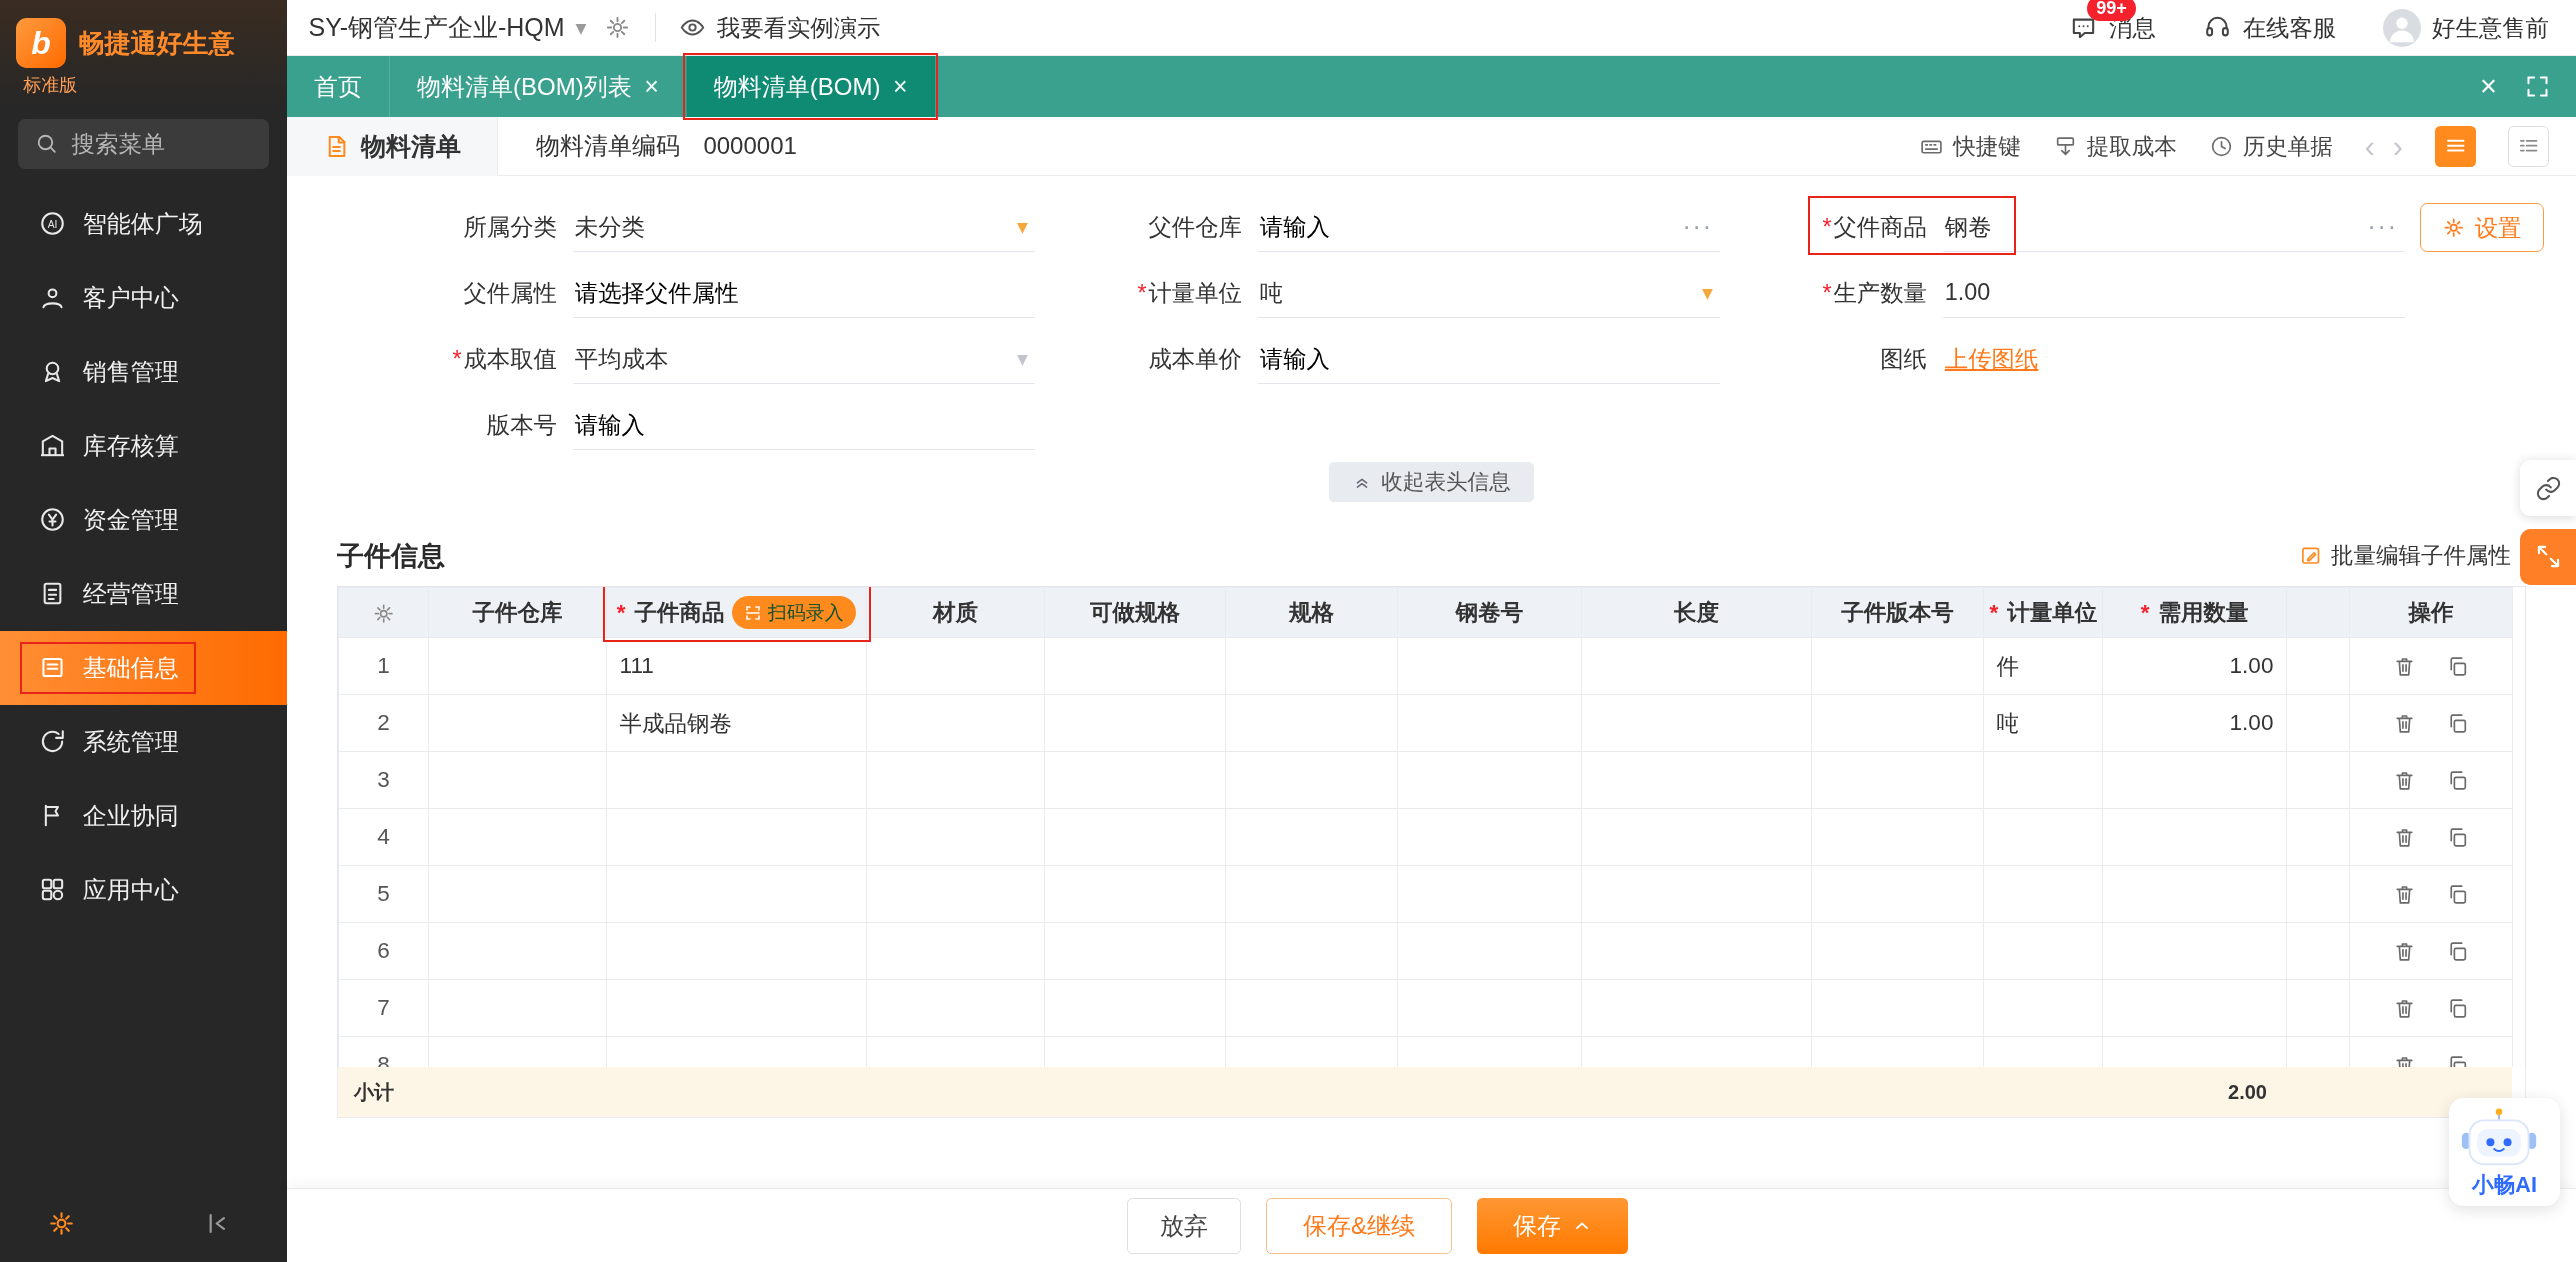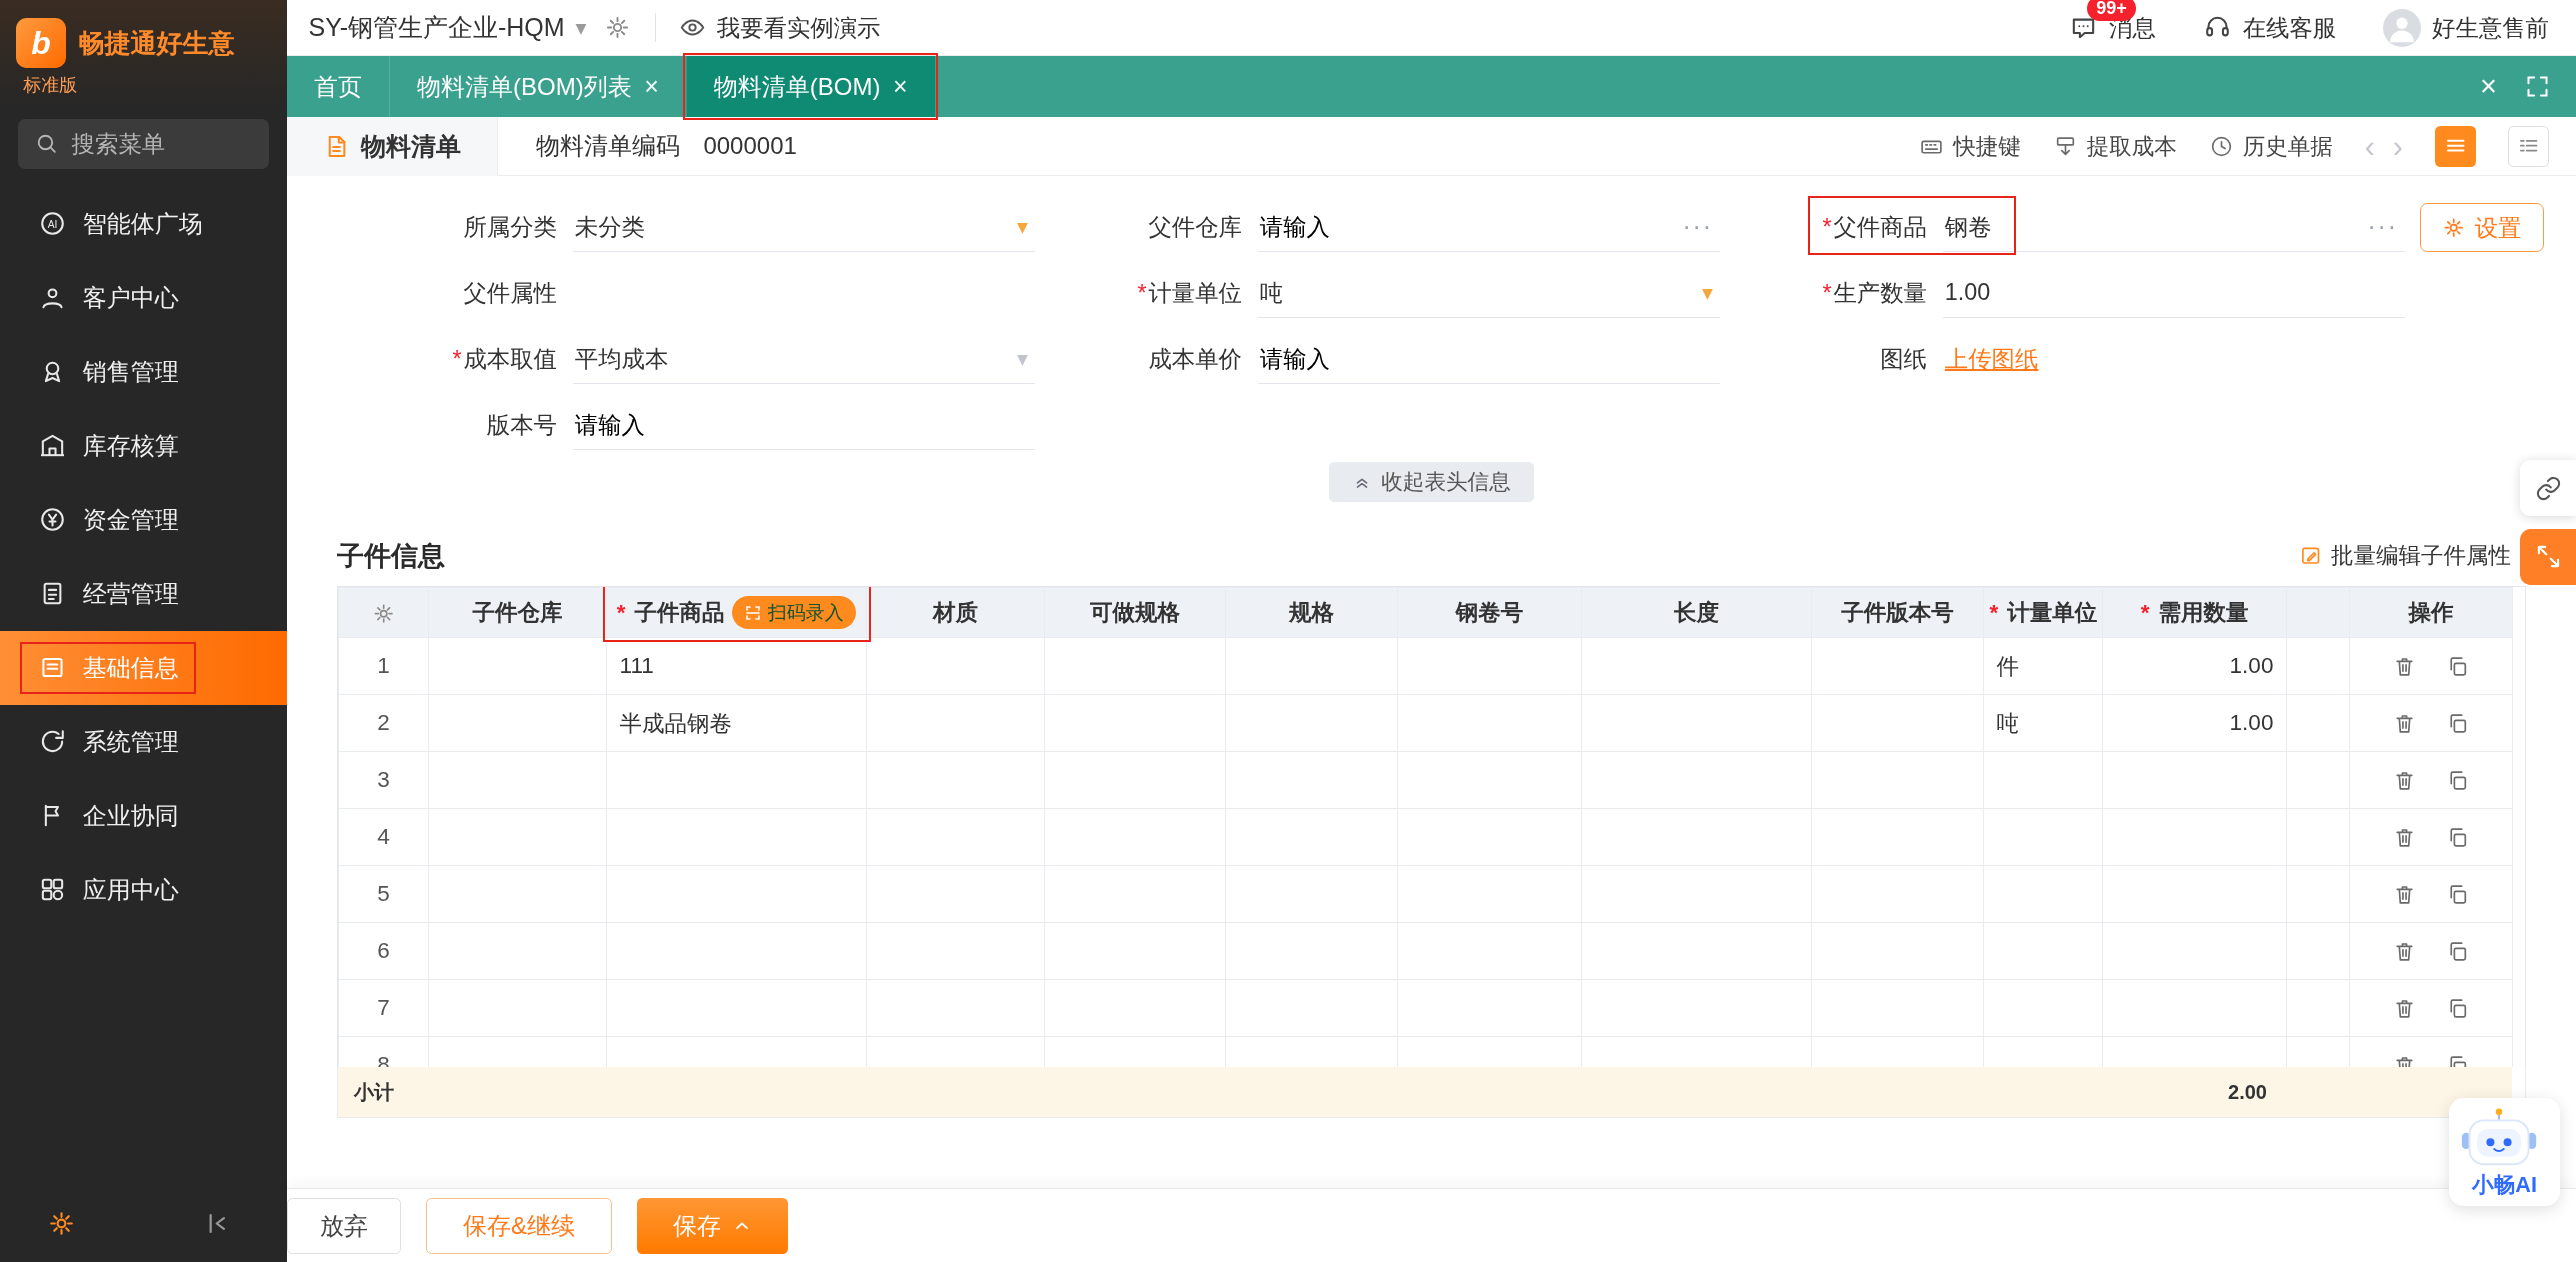--- a/index.html
+++ b/index.html
@@ -102,21 +102,21 @@
   .op { display:inline-flex; margin:0 10.8px; cursor:pointer; vertical-align:middle; }
   .subtotal-wrap { margin:0 50px; border:0.9px solid #e8ebf0; border-top:none; flex-shrink:0; }
   table.sub { border-collapse:collapse; table-layout:fixed; width:2174px; background:#fdf5e6; }
   table.sub td { height:50px; padding:0 19px; font-size:20px; }
   .sub-label { font-weight:bold; padding-left:16px !important; }
   .sub-qty { font-weight:bold; text-align:right; }
 
   
   .spacer { flex:1; }
   .footer { height:75px; background:#fff; border-top:0.9px solid #ebebeb; box-shadow:0 -5.4px 12.6px rgba(0,0,0,.04);
-    display:flex; align-items:center; justify-content:flex-start; gap:25px; padding-right:108px; flex-shrink:0; }
+    display:flex; align-items:center; justify-content:center; gap:25px; padding-right:108px; flex-shrink:0; }
   .btn { height:56px; border-radius:5.4px; display:flex; align-items:center; justify-content:center; font-size:24px; cursor:pointer; }
   .btn-plain { background:#fff; border:0.9px solid #dcdfe6; color:#444; padding:0 32px; }
   .btn-orange-outline { background:#fff; border:0.9px solid #f7c08a; color:#ff7a1a; padding:0 36px; }
   .btn-primary { background:linear-gradient(180deg,#ff9733,#ff7a00); color:#fff; border:none; padding:0 36px; gap:10.8px; }
 
   
   .float-side { position:absolute; right:0; top:460px; display:flex; flex-direction:column; gap:12.6px; z-index:40; }
   .fbtn { width:56px; height:56px; border-radius:10.8px 0 0 10.8px; display:flex; align-items:center; justify-content:center; cursor:pointer; }
   .fbtn-link { background:#fff; box-shadow:0 1.8px 10.8px rgba(0,0,0,.14); }
   .fbtn-expand { background:#ff7f26; }
@@ -451,20 +451,23 @@
             <div class="red-frame"></div>
             <span class="flabel"><span class="star">*</span><span>父件商品</span></span>
             <div class="fctrl">
                 <span class="fvalue">钢卷</span>
               <span class="suffix more-dots">···</span>
               </div>
           </div>
 
           <div class="field">
             <span class="flabel"><span>父件属性</span></span>
+            <div class="fctrl">
+                <span class="placeholder">请选择父件属性</span>
+              </div>
           </div>
           <div class="field">
             <span class="flabel"><span class="star">*</span><span>计量单位</span></span>
             <div class="fctrl">
                 <span class="fvalue">吨</span>
               <span class="suffix chev-orange">▾</span>
               </div>
           </div>
           <div class="field">
             <span class="flabel"><span class="star">*</span><span>生产数量</span></span>

